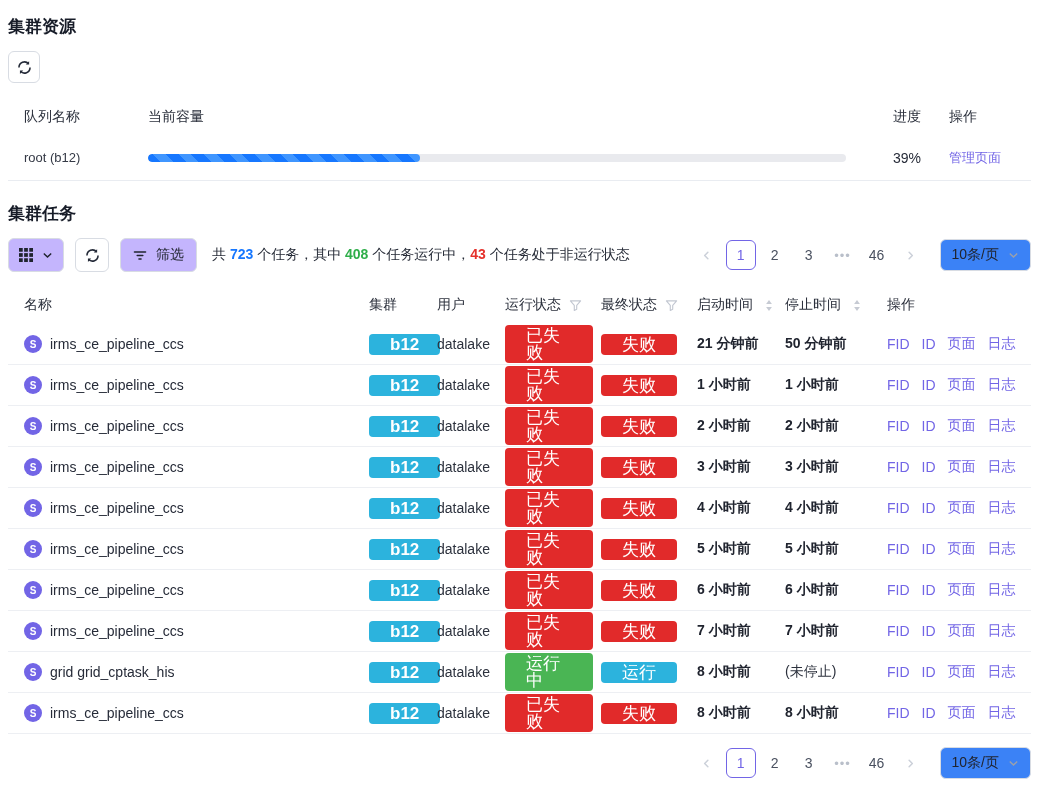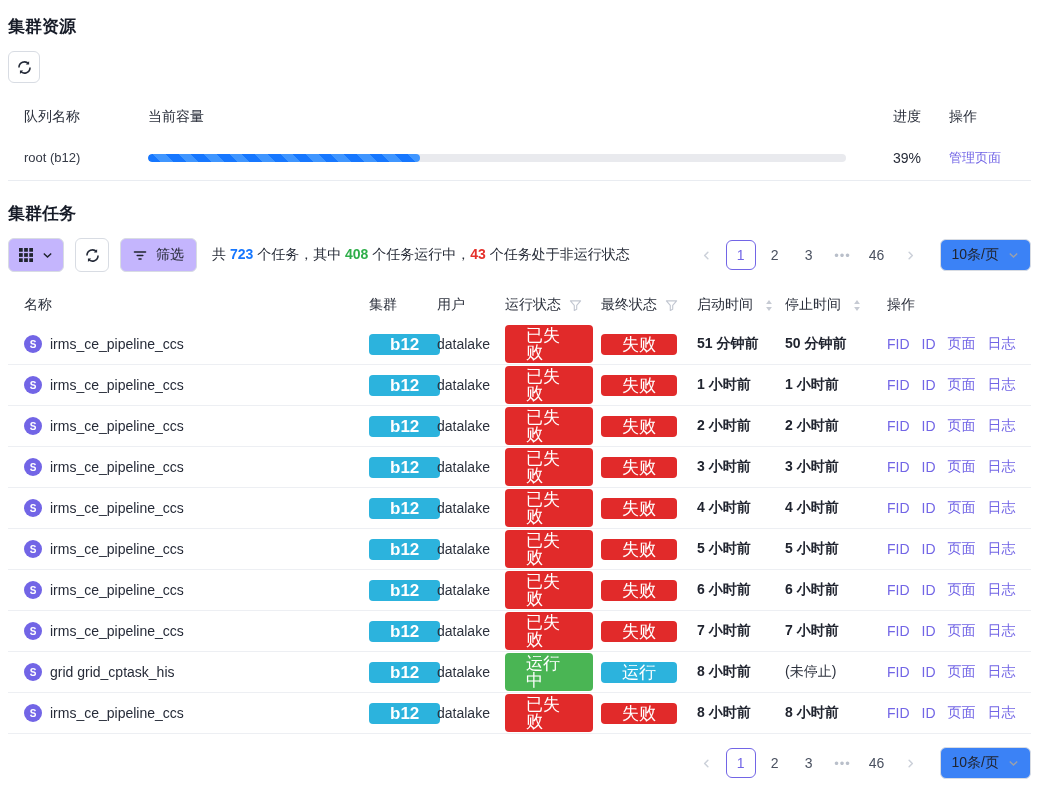--- a/index.html
+++ b/index.html
@@ -251,21 +251,21 @@
     <div>
       <div class="task-row">
         <div class="t-name">
           <span class="avatar">S</span>
           <span class="task-name">irms_ce_pipeline_ccs</span>
         </div>
         <div class="t-cluster"><span class="badge badge-cluster">b12</span></div>
         <div class="t-user">datalake</div>
         <div class="t-run"><span class="badge badge-red">已失败</span></div>
         <div class="t-final"><span class="badge badge-red">失败</span></div>
-        <div class="t-start time">51 分钟前</div>
+        <div class="t-start time">21 分钟前</div>
         <div class="t-stop time">50 分钟前</div>
         <div class="t-actions">
           <span class="link">FID</span>
           <span class="link">ID</span>
           <span class="link">页面</span>
           <span class="link">日志</span>
         </div>
       </div>
 
       <div class="task-row">

